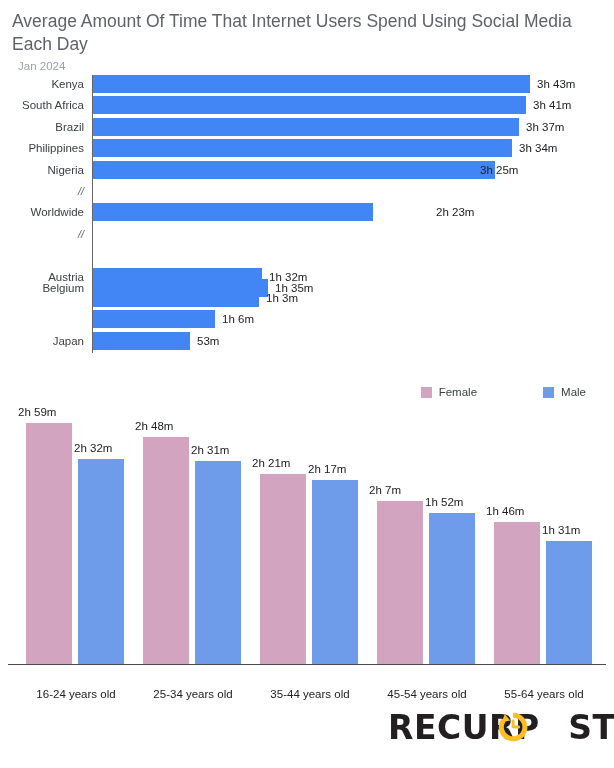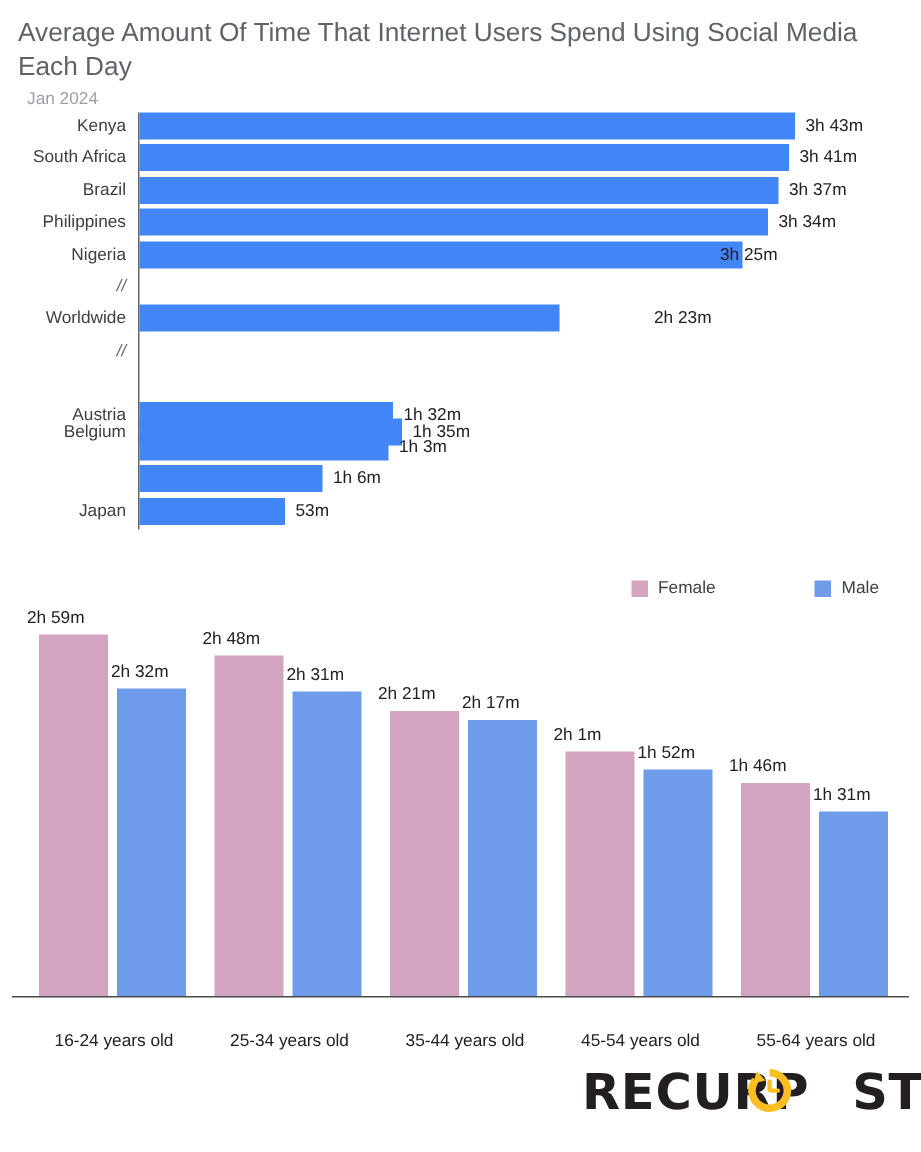--- a/index.html
+++ b/index.html
@@ -271,21 +271,21 @@
       </div>
       <div class="age-group" style="left: 252px; width: 116px;">
         <div class="age-bar female" style="height: 190px; background: rgb(211, 164, 191);"></div>
         <div class="age-value female" style="bottom: 195px;">2h 21m</div>
         <div class="age-bar male" style="height: 184px; background: rgb(110, 156, 234);"></div>
         <div class="age-value male" style="bottom: 189px;">2h 17m</div>
         <div class="age-cat-label">35-44 years old</div>
       </div>
       <div class="age-group" style="left: 369px; width: 116px;">
         <div class="age-bar female" style="height: 163px; background: rgb(211, 164, 191);"></div>
-        <div class="age-value female" style="bottom: 168px;">2h 1m</div>
+        <div class="age-value female" style="bottom: 168px;">2h 7m</div>
         <div class="age-bar male" style="height: 151px; background: rgb(110, 156, 234);"></div>
         <div class="age-value male" style="bottom: 156px;">1h 52m</div>
         <div class="age-cat-label">45-54 years old</div>
       </div>
       <div class="age-group" style="left: 486px; width: 116px;">
         <div class="age-bar female" style="height: 142px; background: rgb(211, 164, 191);"></div>
         <div class="age-value female" style="bottom: 147px;">1h 46m</div>
         <div class="age-bar male" style="height: 123px; background: rgb(110, 156, 234);"></div>
         <div class="age-value male" style="bottom: 128px; text-align: center;">1h 31m</div>
         <div class="age-cat-label">55-64 years old</div>

